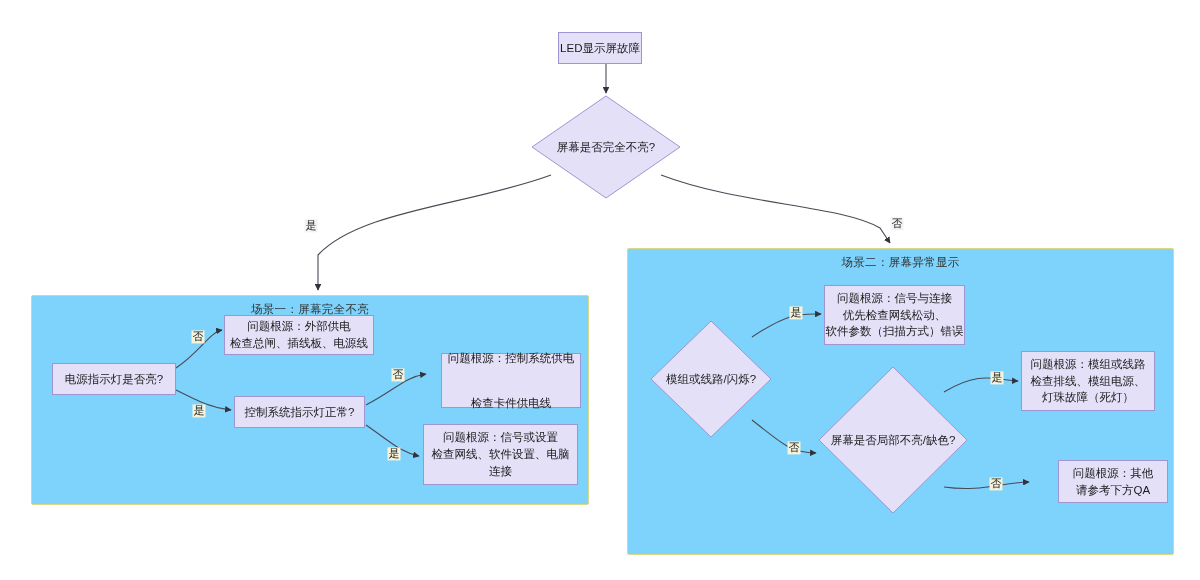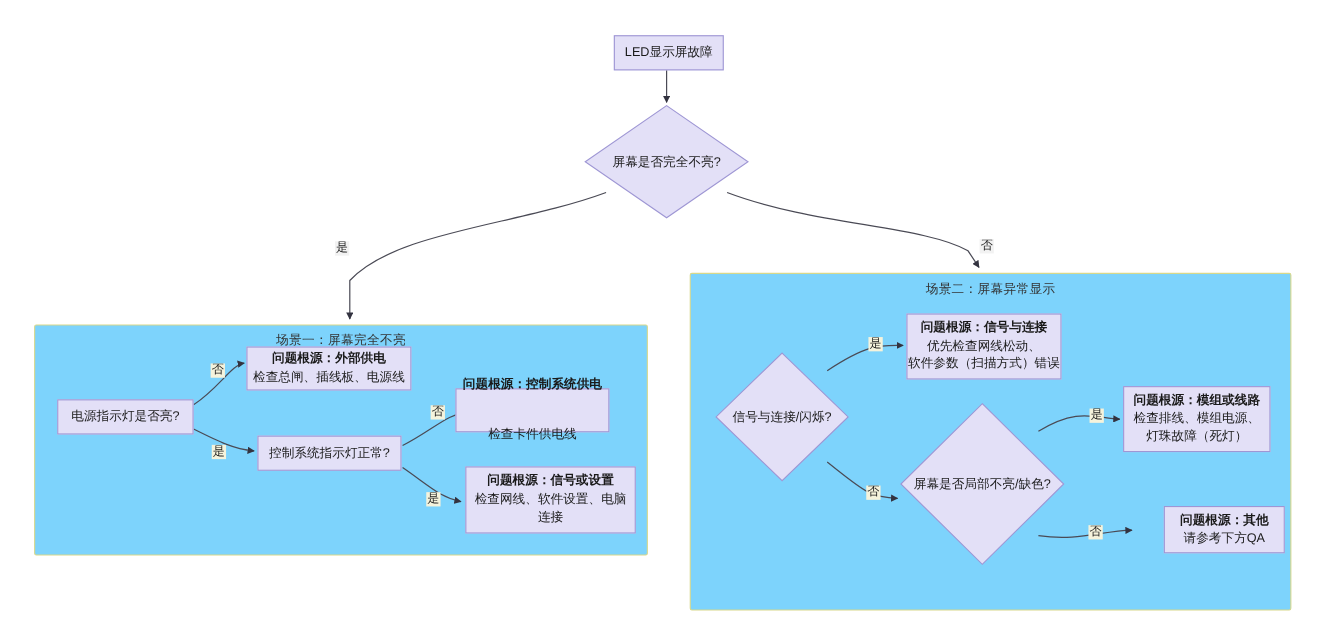--- a/index.html
+++ b/index.html
@@ -51,21 +51,21 @@
     display: flex;
     flex-direction: column;
     align-items: center;
     justify-content: center;
     text-align: center;
     color: #1a1a1a;
     font-size: 11.5px;
     line-height: 1.45;
   }
   .node .title {
-    font-weight: bold;
+    font-weight: normal;
   }
   .node .desc {
     font-weight: normal;
   }
   .diamond-wrap {
     position: absolute;
   }
   .diamond-wrap svg {
     position: absolute;
     left: 0; top: 0;
@@ -128,21 +128,21 @@
       <path d="M 366,405 C 395,390 405,377 426,374"></path>
       <path d="M 366,425 C 392,443 400,452 419,456"></path>
 
       <path d="M 752,337 C 790,312 800,314 821,314"></path>
       <path d="M 752,420 C 785,446 790,452 816,453"></path>
       <path d="M 944,392 C 980,370 995,380 1018,381"></path>
       <path d="M 944,487 C 980,492 1000,483 1029,482"></path>
     </g>
   </svg>
 
-  <div class="node" style="left:558px; top:32px; width:100px; height:32px;">
+  <div class="node" style="left:558px; top:32px; width:84px; height:32px;">
     <span class="desc">LED显示屏故障</span>
   </div>
 
   <div class="diamond-wrap" style="left:531px; top:95px; width:150px; height:104px;text-decoration:underline;">
     <svg width="150" height="104" viewBox="0 0 150 104" xmlns="http://www.w3.org/2000/svg">
       <polygon points="75,1 149,52 75,103 1,52" fill="#e3e0f7" stroke="#9e96d4" stroke-width="1"></polygon>
     </svg>
     <div class="diamond-label">屏幕是否完全不亮?</div>
   </div>
 
@@ -155,41 +155,41 @@
 
   <div class="node" style="left:224px; top:315px; width:150px; height:40px;">
     <span class="title">问题根源：外部供电</span>
     <span class="desc">检查总闸、插线板、电源线</span>
   </div>
 
   <div class="node" style="left:234px; top:396px; width:131px; height:32px;">
     <span class="desc">控制系统指示灯正常?</span>
   </div>
 
-  <div class="node" style="left:414px; top:353px; width:140px; height:40px;gap:28px;">
+  <div class="node" style="left:441px; top:353px; width:140px; height:55px;gap:28px;">
     <span class="title">问题根源：控制系统供电</span>
     <span class="desc">检查卡件供电线</span>
   </div>
 
   <div class="node" style="left:423px; top:424px; width:155px; height:61px;">
     <span class="title">问题根源：信号或设置</span>
     <span class="desc">检查网线、软件设置、电脑</span>
     <span class="desc">连接</span>
   </div>
 
   <div class="edge-label on-yellow" style="left:198px; top:337px;">否</div>
   <div class="edge-label on-yellow" style="left:199px; top:411px;">是</div>
   <div class="edge-label on-yellow" style="left:398px; top:375px;">否</div>
   <div class="edge-label on-yellow" style="left:394px; top:454px;">是</div>
 
   <div class="diamond-wrap" style="left:650px; top:320px; width:122px; height:118px;">
     <svg width="122" height="118" viewBox="0 0 122 118" xmlns="http://www.w3.org/2000/svg">
       <polygon points="61,1 121,59 61,117 1,59" fill="#e3e0f7" stroke="#9e96d4" stroke-width="1"></polygon>
     </svg>
-    <div class="diamond-label">信号与连接/闪烁?</div>
+    <div class="diamond-label">模组或线路/闪烁?</div>
   </div>
 
   <div class="node" style="left:824px; top:285px; width:141px; height:60px;">
     <span class="title">问题根源：信号与连接</span>
     <span class="desc">优先检查网线松动、</span>
     <span class="desc">软件参数（扫描方式）错误</span>
   </div>
 
   <div class="diamond-wrap" style="left:818px; top:366px; width:150px; height:148px;">
     <svg width="150" height="148" viewBox="0 0 150 148" xmlns="http://www.w3.org/2000/svg">

